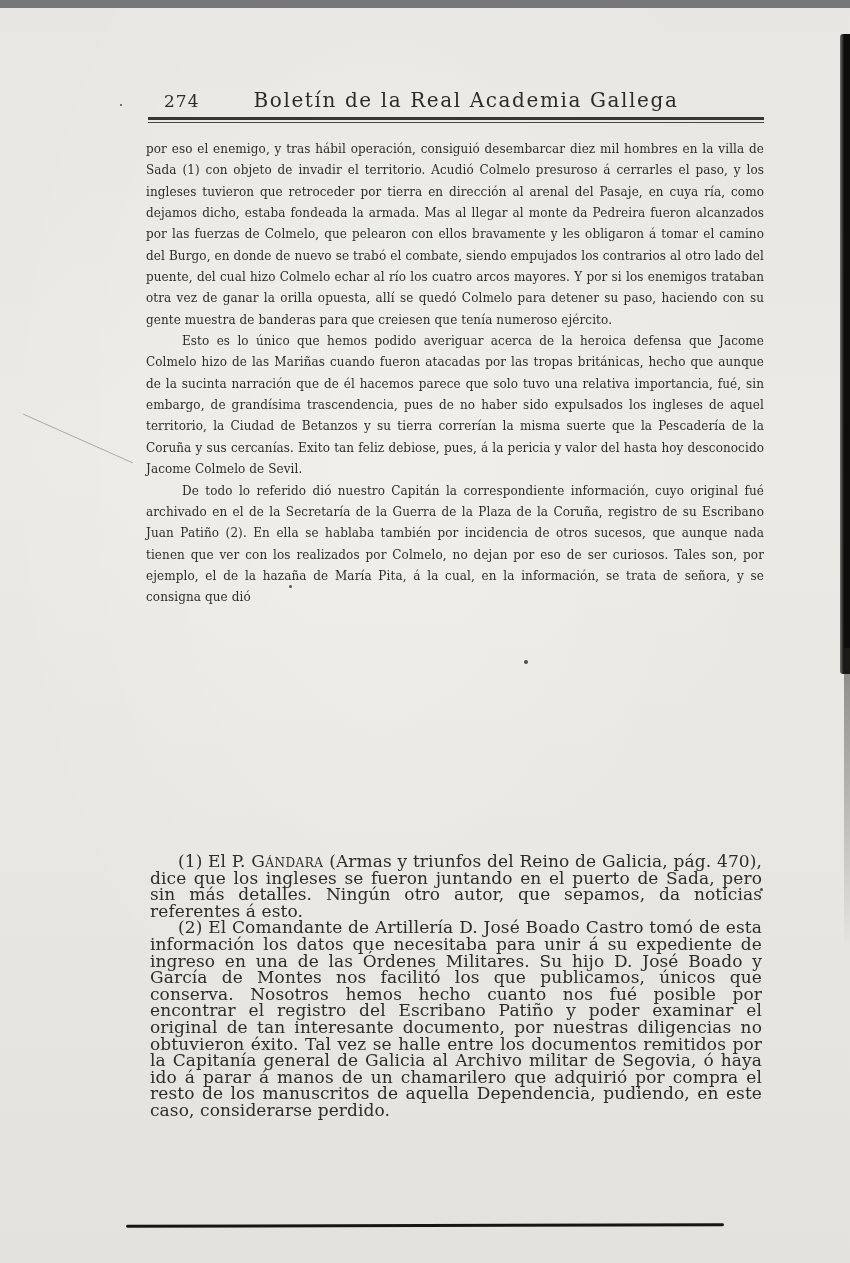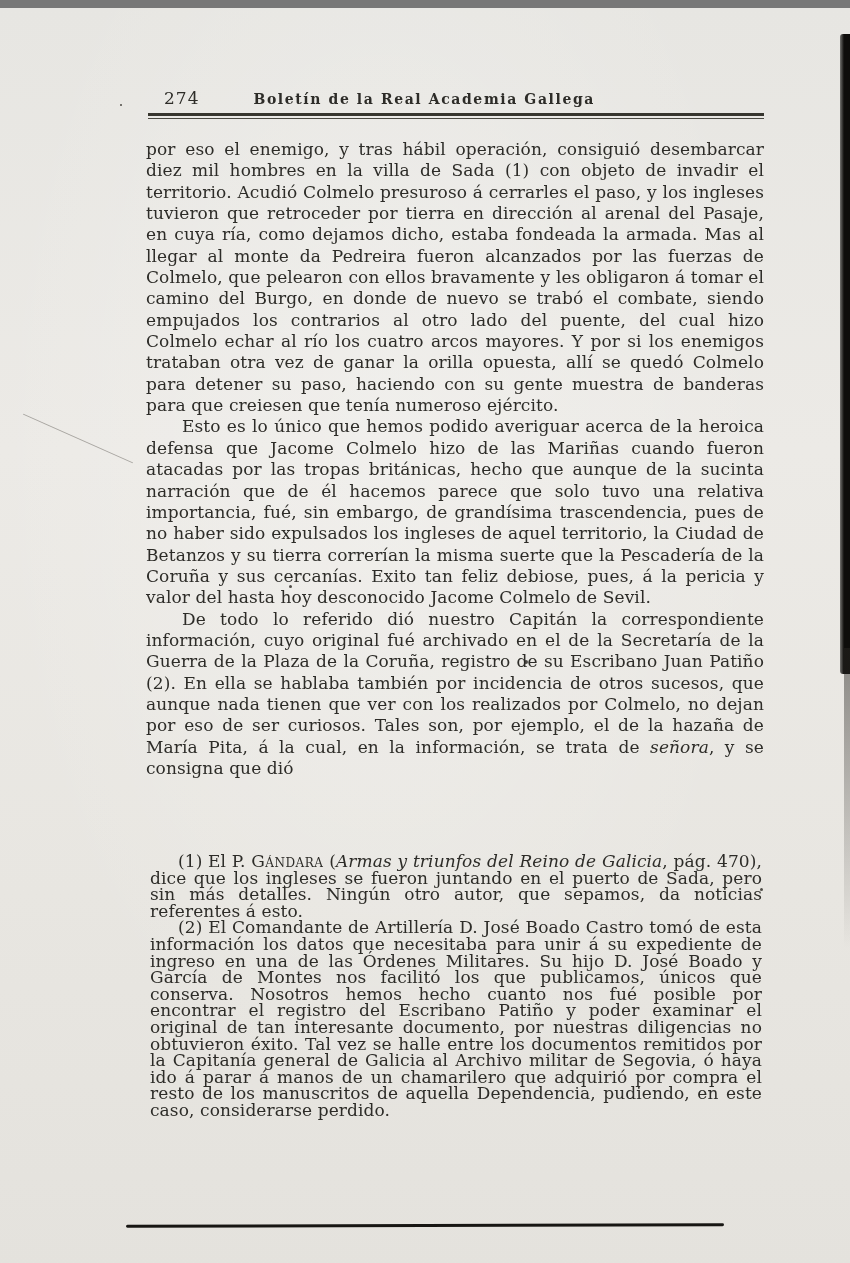--- a/index.html
+++ b/index.html
@@ -25,46 +25,46 @@
   .header-row {
     display: flex;
     align-items: baseline;
   }
   .page-number {
     font-size: 17px;
     letter-spacing: 1px;
     padding-left: 16px;
   }
   .header-title {
-    font-size: 14px;
-    font-weight: bold;
+    font-size: 20px;
+    font-weight: normal;
     letter-spacing: 1.6px;
     margin-left: 54px;
     white-space: nowrap;
   }
   .header-rule {
     margin-top: 5px;
     height: 2px;
     border-top: 3px solid #37362f;
     border-bottom: 1px solid #4a4942;
   }
   
   .body-text {
     position: absolute;
     top: 131px;
     left: 146px;
     width: 618px;
-    font-size: 17px;
+    font-size: 12px;
     line-height: 21.35px;
     text-align: justify;
     letter-spacing: 0.1px;
   }
   .para { margin: 0; text-indent: 36px; }
   .para.no-indent { text-indent: 0; }
-  .italic { font-style: italic; }
+  .italic { }
   .smallcaps { font-variant: small-caps; letter-spacing: 0.5px; }
   
   .footnotes {
     position: absolute;
     top: 845px;
     left: 150px;
     width: 612px;
     font-size: 17px;
     line-height: 16.6px;
     text-align: justify;

